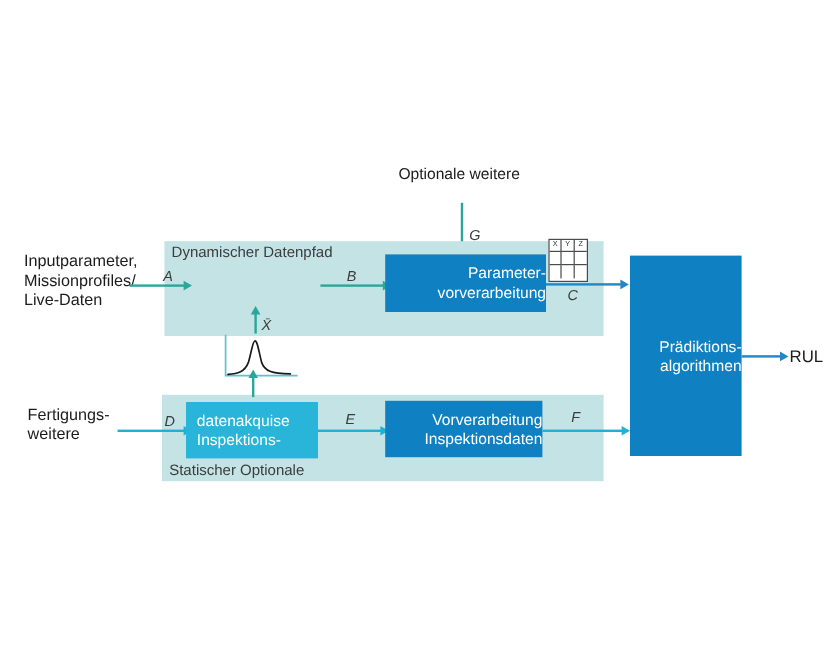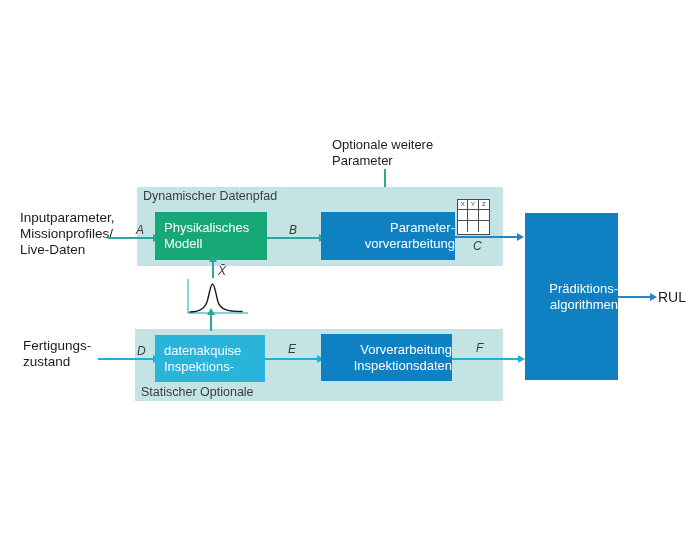--- a/index.html
+++ b/index.html
@@ -36,58 +36,53 @@
   .ticon .cell.lastr{border-bottom:none;}
   .prediction-text{padding-left:21px;}
 </style>
 </head>
 <body>
 
 <div id="canvas">
 
   <div class="abs txt" style="left:332px;top:137px;line-height:15.5px;font-size:13px;">
     <div>Optionale weitere</div>
-    <div>Parameter</div>
   </div>
 
   <div class="arrow teal" style="left:384px;top:169px;width:2px;height:42px;">
     <span class="shaft"></span>
     <span class="head-down"></span>
   </div>
   <div class="abs edge-lbl" style="left:391px;top:189px;">G</div>
 
-  <div class="abs panel" style="left:137px;top:187px;width:366px;height:79px;">
+  <div class="abs panel" style="left:137px;top:201px;width:366px;height:79px;">
     <div class="abs panel-title" style="left:6px;top:2px;">Dynamischer Datenpfad</div>
   </div>
 
   <div class="abs panel" style="left:135px;top:329px;width:368px;height:72px;">
     <div class="abs panel-title" style="left:6px;bottom:2px;">Statischer Optionale</div>
   </div>
 
   <div class="abs txt" style="left:20px;top:210px;">
     <div>Inputparameter,</div>
     <div>Missionprofiles/</div>
     <div>Live-Daten</div>
   </div>
 
   <div class="abs txt" style="left:23px;top:338px;">
     <div>Fertigungs-</div>
-    <div>zustand</div>
+    <div>weitere</div>
   </div>
 
   <div class="arrow teal" style="left:108px;top:237px;width:46px;height:2px;">
     <span class="shaft"></span>
     <span class="head-right"></span>
   </div>
   <div class="abs edge-lbl" style="left:136px;top:223px;">A</div>
 
-  <div class="abs box box-green" style="left:155px;top:212px;width:112px;height:48px;">
-    <div>Physikalisches</div>
-    <div>Modell</div>
-  </div>
 
   <div class="arrow teal" style="left:267px;top:237px;width:53px;height:2px;">
     <span class="shaft"></span>
     <span class="head-right"></span>
   </div>
   <div class="abs edge-lbl" style="left:289px;top:223px;">B</div>
 
   <div class="abs box box-blue" style="left:321px;top:212px;width:134px;height:48px;">
     <div>Parameter-</div>
     <div>vorverarbeitung</div>

